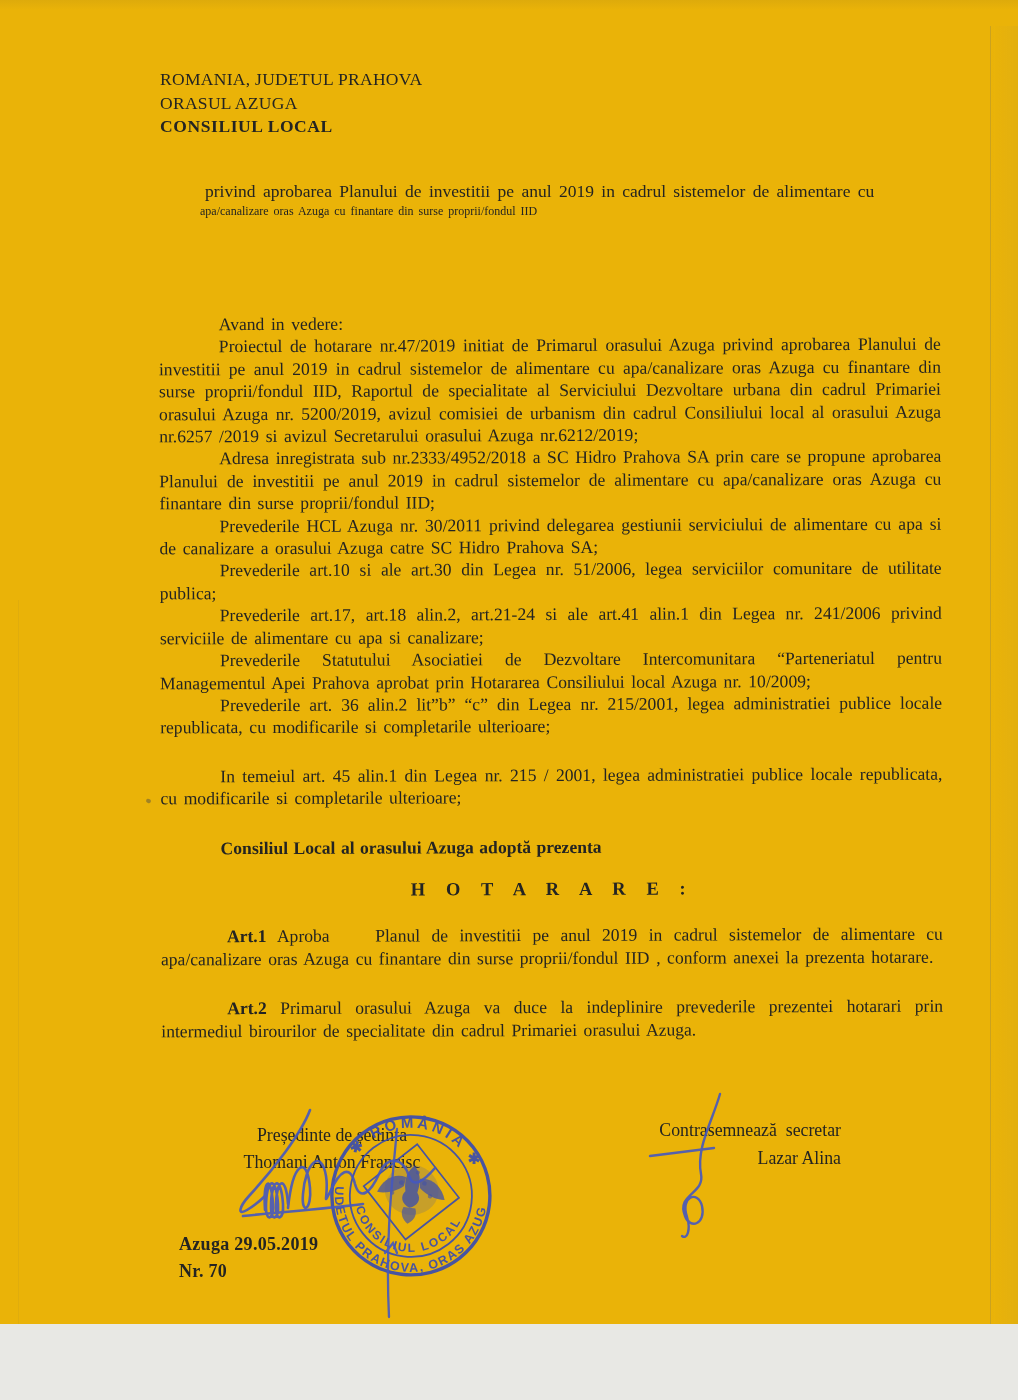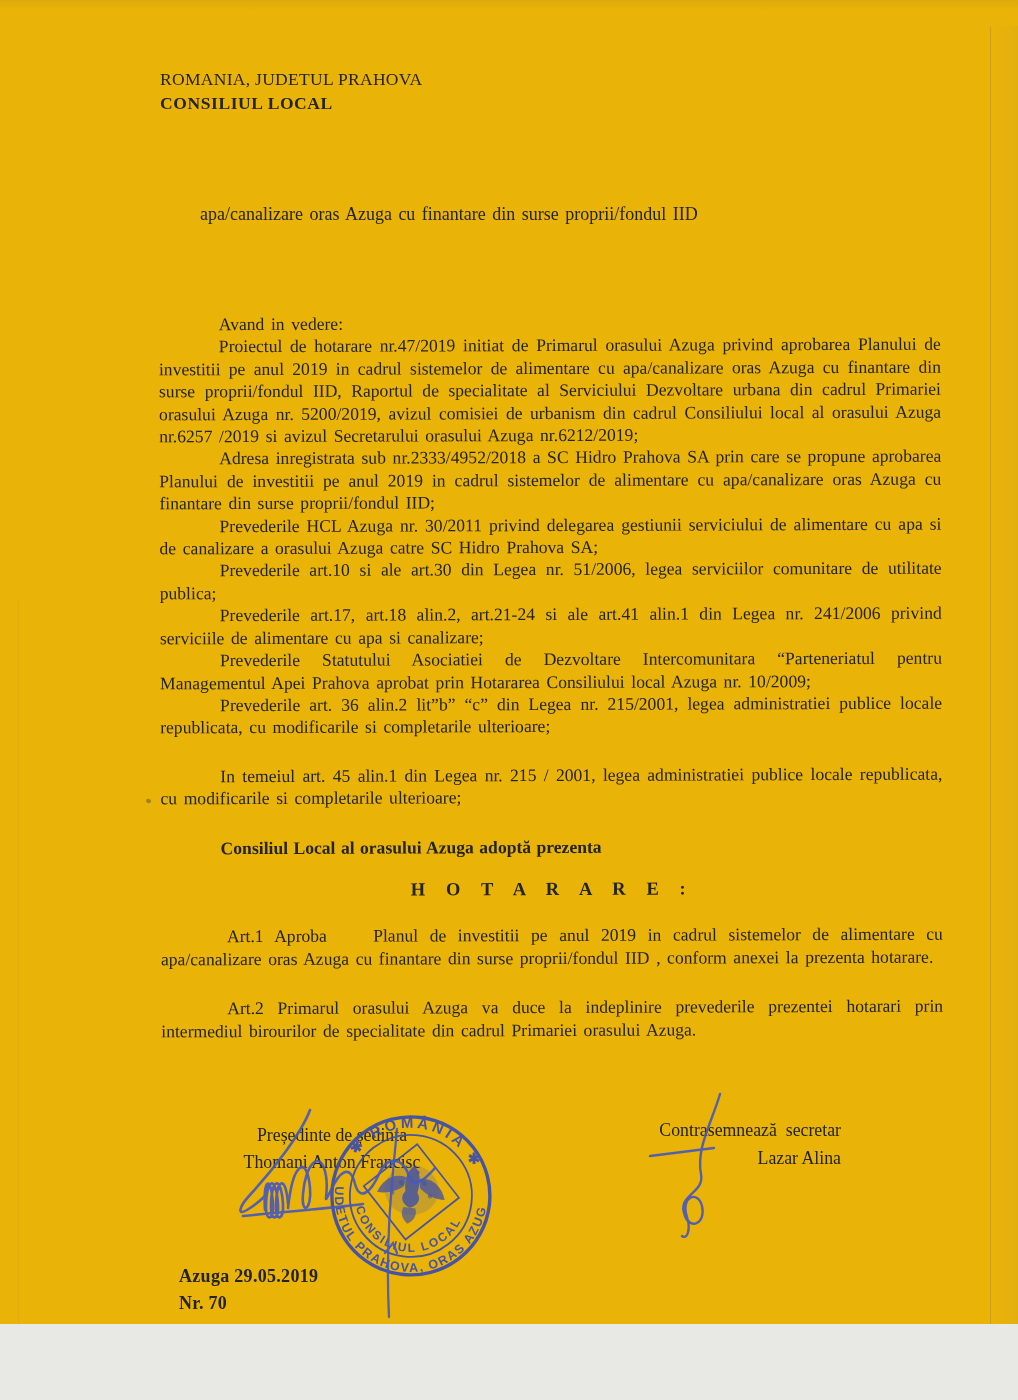--- a/index.html
+++ b/index.html
@@ -21,63 +21,65 @@
     border-radius:60% 45% 55% 50%;
     background:radial-gradient(circle at 45% 55%, #7a4326 0 30%, #a9714a 60%, rgba(170,120,80,0.15) 85%, transparent 100%);
     opacity:0.85; transform:rotate(-12deg); }
 
   .header { position:absolute; left:160px; top:68px; font-size:17.5px; line-height:23.5px; letter-spacing:0.3px; }
   .header .org { font-weight:bold; letter-spacing:0.6px; }
 
   .doc-heading { position:absolute; left:160px; top:153px; width:672px; text-align:center;
     font-weight:bold; font-size:19px; letter-spacing:0.8px; }
   .subtitle-1 { position:absolute; left:205px; top:181px; font-size:17.5px; word-spacing:3px; white-space:nowrap; }
-  .subtitle-2 { position:absolute; left:200px; top:204px; font-size:18px; word-spacing:2px; white-space:nowrap; }
+  .subtitle-2 { position:absolute; left:200px; top:204px; font-size:12px; word-spacing:2px; white-space:nowrap; }
 
   .body-block { position:absolute; left:160px; top:312px; width:782px;
     font-size:17.6px; line-height:22.4px; text-align:justify; word-spacing:2.2px;
     transform:rotate(-0.2deg); }
   .body-block p { margin:0; text-indent:60px; }
   .legal { margin-top:26px !important; }
   .adoption { margin-top:27px !important; font-weight:bold; text-align:left; text-indent:54px; word-spacing:1px; }
   .decision-heading { margin-top:20px !important; font-weight:bold; letter-spacing:7px;
     text-align:center; text-indent:0 !important; font-size:18.5px; }
   .art-1 { margin-top:24px !important; text-indent:66px !important; }
   .art-2 { margin-top:27px !important; text-indent:66px !important; }
-  .art-label { font-weight:normal; }
+  .art-label { font-weight:bold; }
 
   .sig-left  { position:absolute; left:228px; top:1122px; width:208px; text-align:center;
     font-size:17.8px; line-height:27px; }
   .sig-right { position:absolute; left:633px; top:1116px; width:208px; text-align:right;
     font-size:17.8px; line-height:28px; }
 
   .footer { position:absolute; left:179px; top:1231px; font-weight:bold;
-    font-size:18px; line-height:26.5px; letter-spacing:0.3px;margin-top:32px; }
+    font-size:18px; line-height:26.5px; letter-spacing:0.3px; }
 
   .stamp-svg { position:absolute; left:322px; top:1100px; }
   .sig-svg-left { position:absolute; left:213px; top:1092px; }
   .sig-svg-right { position:absolute; left:638px; top:1090px; }
   .pen-descender { position:absolute; left:365px; top:1125px; }
 </style>
 </head>
 <body>
 
 <div class="page">
 
   <div class="top-shade"></div>
   <div class="edge-shade"></div>
   <div class="crease"></div>
   <div class="speck"></div>
   <div class="smudge"></div>
 
   <div class="header">
     <div>ROMANIA, JUDETUL PRAHOVA</div>
+    <div>ORASUL  AZUGA</div>
     <div class="org">CONSILIUL LOCAL</div>
   </div>
 
+  <div class="subtitle-1">privind aprobarea Planului de investitii pe anul 2019 in cadrul  sistemelor de alimentare cu</div>
   <div class="subtitle-2">apa/canalizare oras Azuga cu finantare din surse proprii/fondul IID</div>
 
   <div class="body-block">
     <p>Avand in vedere:</p>
     <p>Proiectul de hotarare nr.47/2019 initiat de Primarul orasului Azuga privind aprobarea Planului de investitii pe anul 2019 in cadrul sistemelor de alimentare cu apa/canalizare oras Azuga cu finantare din surse proprii/fondul IID, Raportul de specialitate al Serviciului Dezvoltare urbana din cadrul Primariei orasului Azuga nr. 5200/2019, avizul comisiei de urbanism din cadrul Consiliului local al orasului Azuga nr.6257 /2019 si avizul Secretarului orasului Azuga nr.6212/2019;</p>
     <p>Adresa inregistrata sub nr.2333/4952/2018 a SC Hidro Prahova SA prin care se propune aprobarea Planului de investitii pe anul 2019 in cadrul sistemelor de alimentare cu apa/canalizare oras Azuga cu finantare din surse proprii/fondul IID;</p>
     <p>Prevederile HCL Azuga nr. 30/2011 privind delegarea gestiunii serviciului de alimentare cu apa si de canalizare a orasului Azuga catre SC Hidro Prahova SA;</p>
     <p>Prevederile art.10 si ale art.30 din Legea nr. 51/2006, legea serviciilor comunitare de utilitate publica;</p>
     <p>Prevederile art.17, art.18 alin.2, art.21-24 si ale art.41 alin.1 din Legea nr. 241/2006 privind serviciile de alimentare cu apa si canalizare;</p>
     <p>Prevederile Statutului Asociatiei de Dezvoltare Intercomunitara “Parteneriatul pentru Managementul Apei Prahova aprobat prin Hotararea Consiliului local Azuga nr. 10/2009;</p>

